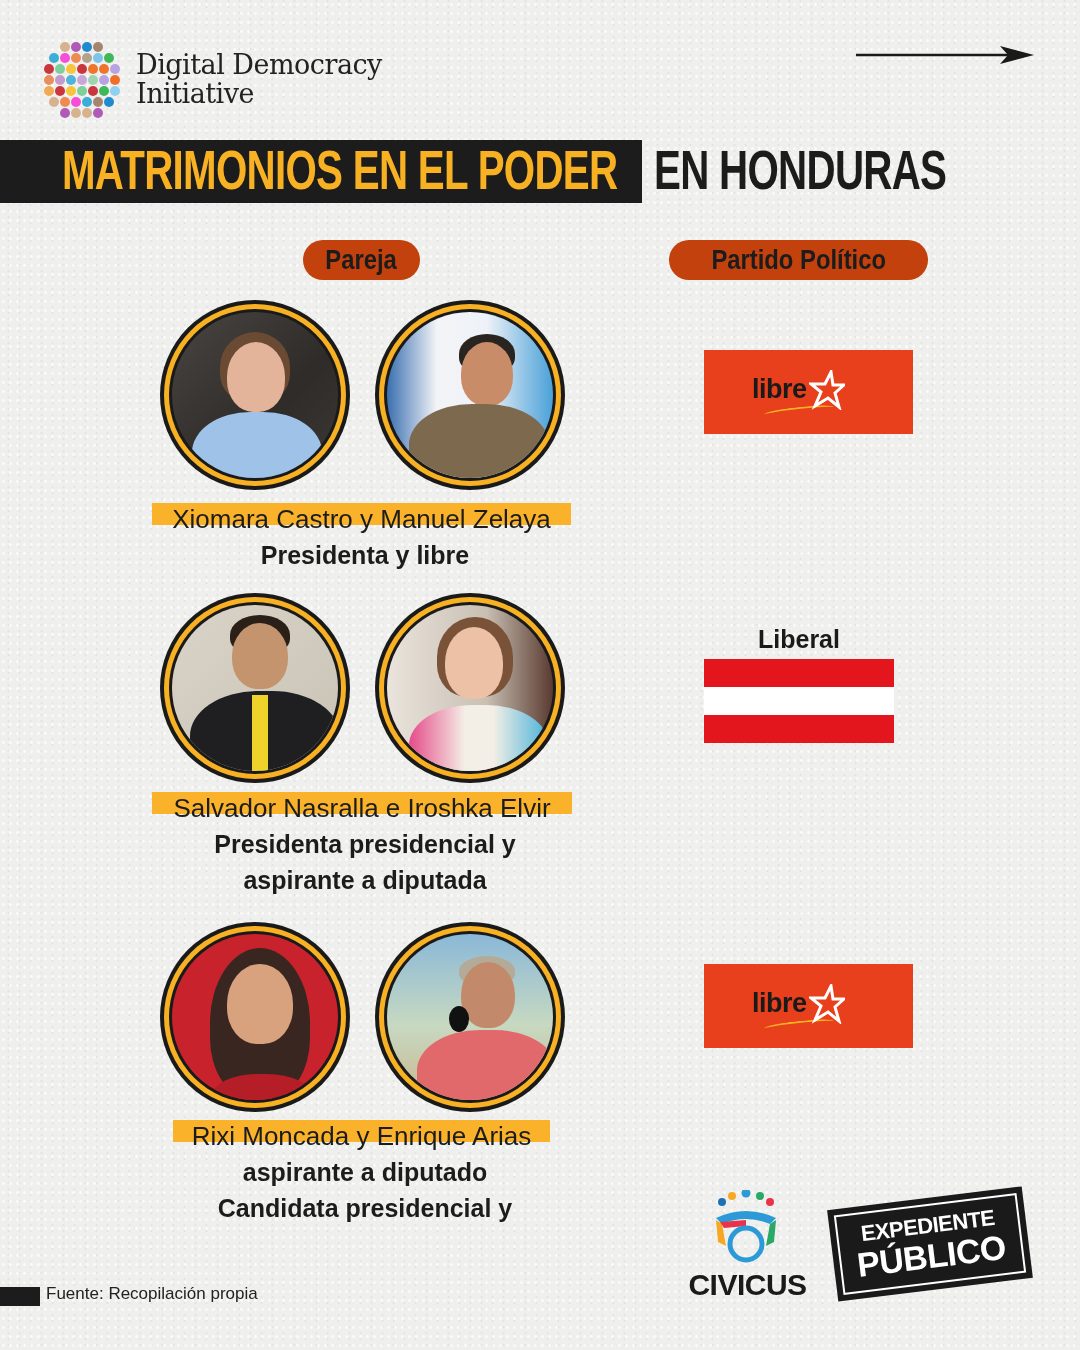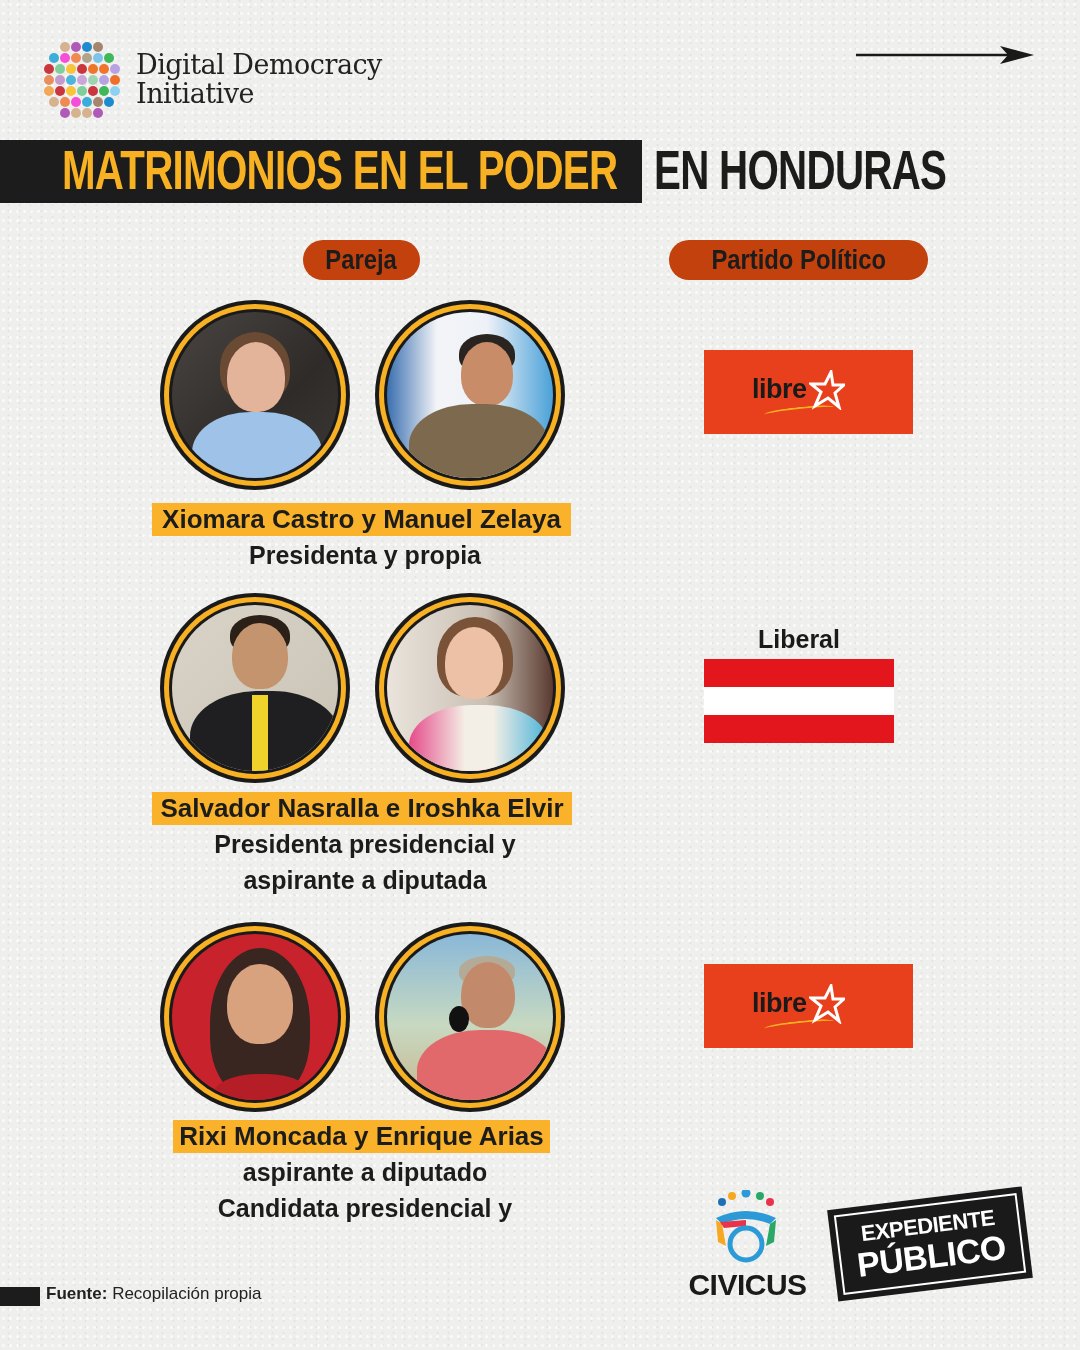--- a/index.html
+++ b/index.html
@@ -43,37 +43,37 @@
   }
   .portrait .ring { width: 100%; height: 100%; border-radius: 50%; background: #f7b123; padding: 5px; }
   .portrait .ring2 { width: 100%; height: 100%; border-radius: 50%; background: #1a1a1a; padding: 3px; }
   .portrait .photo { width: 100%; height: 100%; border-radius: 50%; overflow: hidden; position: relative; }
   .photo .bg { position: absolute; inset: 0; }
   .photo .head { position: absolute; border-radius: 50% 50% 45% 45%; }
   .photo .hair { position: absolute; border-radius: 50% 50% 40% 40%; }
   .photo .body { position: absolute; border-radius: 45% 45% 0 0; }
 
   
-  .name-hl { position: absolute; background: #f9b22a; height: 33px; font-family: "Liberation Sans", sans-serif; font-weight: bold; font-size: 26px; line-height: 33px; color: #1c1c1c; white-space: nowrap; text-align: center; }
+  .name-hl { position: absolute; background: #f9b22a; height: 22px; font-family: "Liberation Sans", sans-serif; font-weight: normal; font-size: 26px; line-height: 33px; color: #1c1c1c; white-space: nowrap; text-align: center; }
   .role { position: absolute; font-family: "Liberation Sans", sans-serif; font-weight: bold; font-size: 25px; line-height: 36px; color: #1c1c1c; text-align: center; width: 430px; left: 150px; }
 
   
   .libre { position: absolute; left: 704px; width: 209px; height: 84px; background: #e8401c; }
   .libre .word { position: absolute; left: 48px; top: 24px; font-family: "Liberation Sans", sans-serif; font-weight: bold; font-size: 27px; color: #1a1a1a; letter-spacing: -0.5px; }
   .libre .swoosh { position: absolute; left: 60px; top: 57px; width: 70px; height: 8px; border-top: 2px solid #f7b123; border-radius: 50% 50% 0 0; transform: rotate(-6deg); }
   .libre svg { position: absolute; left: 105px; top: 20px; }
 
   .liberal-label { left: 704px; top: 625px; width: 190px; text-align: center; font-family: "Liberation Sans", sans-serif; font-weight: bold; font-size: 25px; color: #1a1a1a; }
   .liberal-flag { left: 704px; top: 659px; width: 190px; height: 84px; }
   .liberal-flag div { height: 28px; }
 
   
   .src-bar { left: 0; top: 1287px; width: 40px; height: 19px; background: #1c1c1c; }
   .src-text { left: 46px; top: 1284px; font-family: "Liberation Sans", sans-serif; font-size: 17px; color: #222; white-space: nowrap; }
-  .src-text b { font-weight: bold; }
+  .src-text b { font-weight: normal; }
 
   .civicus { left: 680px; top: 1190px; width: 135px; height: 120px; }
   .civicus-word { position: absolute; left: 0; top: 78px; width: 135px; text-align: center; font-family: "Liberation Sans", sans-serif; font-weight: bold; font-size: 30px; color: #1a1a1a; letter-spacing: -0.5px; }
 
   .stamp { left: 832px; top: 1198px; width: 196px; height: 92px; background: #1a1a1a; transform: rotate(-7deg); padding: 6px; }
   .stamp-inner { width: 100%; height: 100%; border: 2px solid #fff; display: flex; flex-direction: column; align-items: center; justify-content: center; }
   .stamp-line1 { font-family: "Liberation Sans", sans-serif; font-weight: bold; font-size: 22px; line-height: 24px; color: #fff; letter-spacing: -0.5px; }
   .stamp-line2 { font-family: "Liberation Sans", sans-serif; font-weight: bold; font-size: 34px; line-height: 36px; color: #fff; letter-spacing: -0.5px; }
 </style>
 </head>
@@ -158,21 +158,21 @@
     <div class="bg" style="background:linear-gradient(90deg,#3a6fb0 0%,#f3f4f7 30%,#eef2f8 60%,#4aa1d8 100%);"></div>
     <div class="hair" style="left:72px;top:22px;width:56px;height:40px;background:#2a2420;"></div>
     <div class="head" style="left:74px;top:30px;width:52px;height:64px;background:#c98c68;"></div>
     <div class="body" style="left:22px;top:92px;width:140px;height:90px;background:#7d6a4e;"></div>
   </div>
       </div>
     </div>
 </div>
 <div class="name-hl" style="left:152px;top:503px;width:419px;">Xiomara Castro  y Manuel Zelaya</div>
 <div class="role" style="top:537px;">
-  <div>Presidenta y propia</div>
+  <div>Presidenta y libre</div>
 </div>
 <div class="libre" style="top:350px;">
   <span class="word">libre</span>
   <div class="swoosh"></div>
   <svg width="36" height="40" viewBox="0 0 36 40">
     <path d="M22 2 L24 15 L35 15 L26 23 L30 37 L19 28 L6 36 L12 22 L2 14 L16 14 Z" fill="none" stroke="#fff" stroke-width="3"></path>
   </svg>
 </div>
 
 <div class="portrait" style="left:160px;top:593px;">

